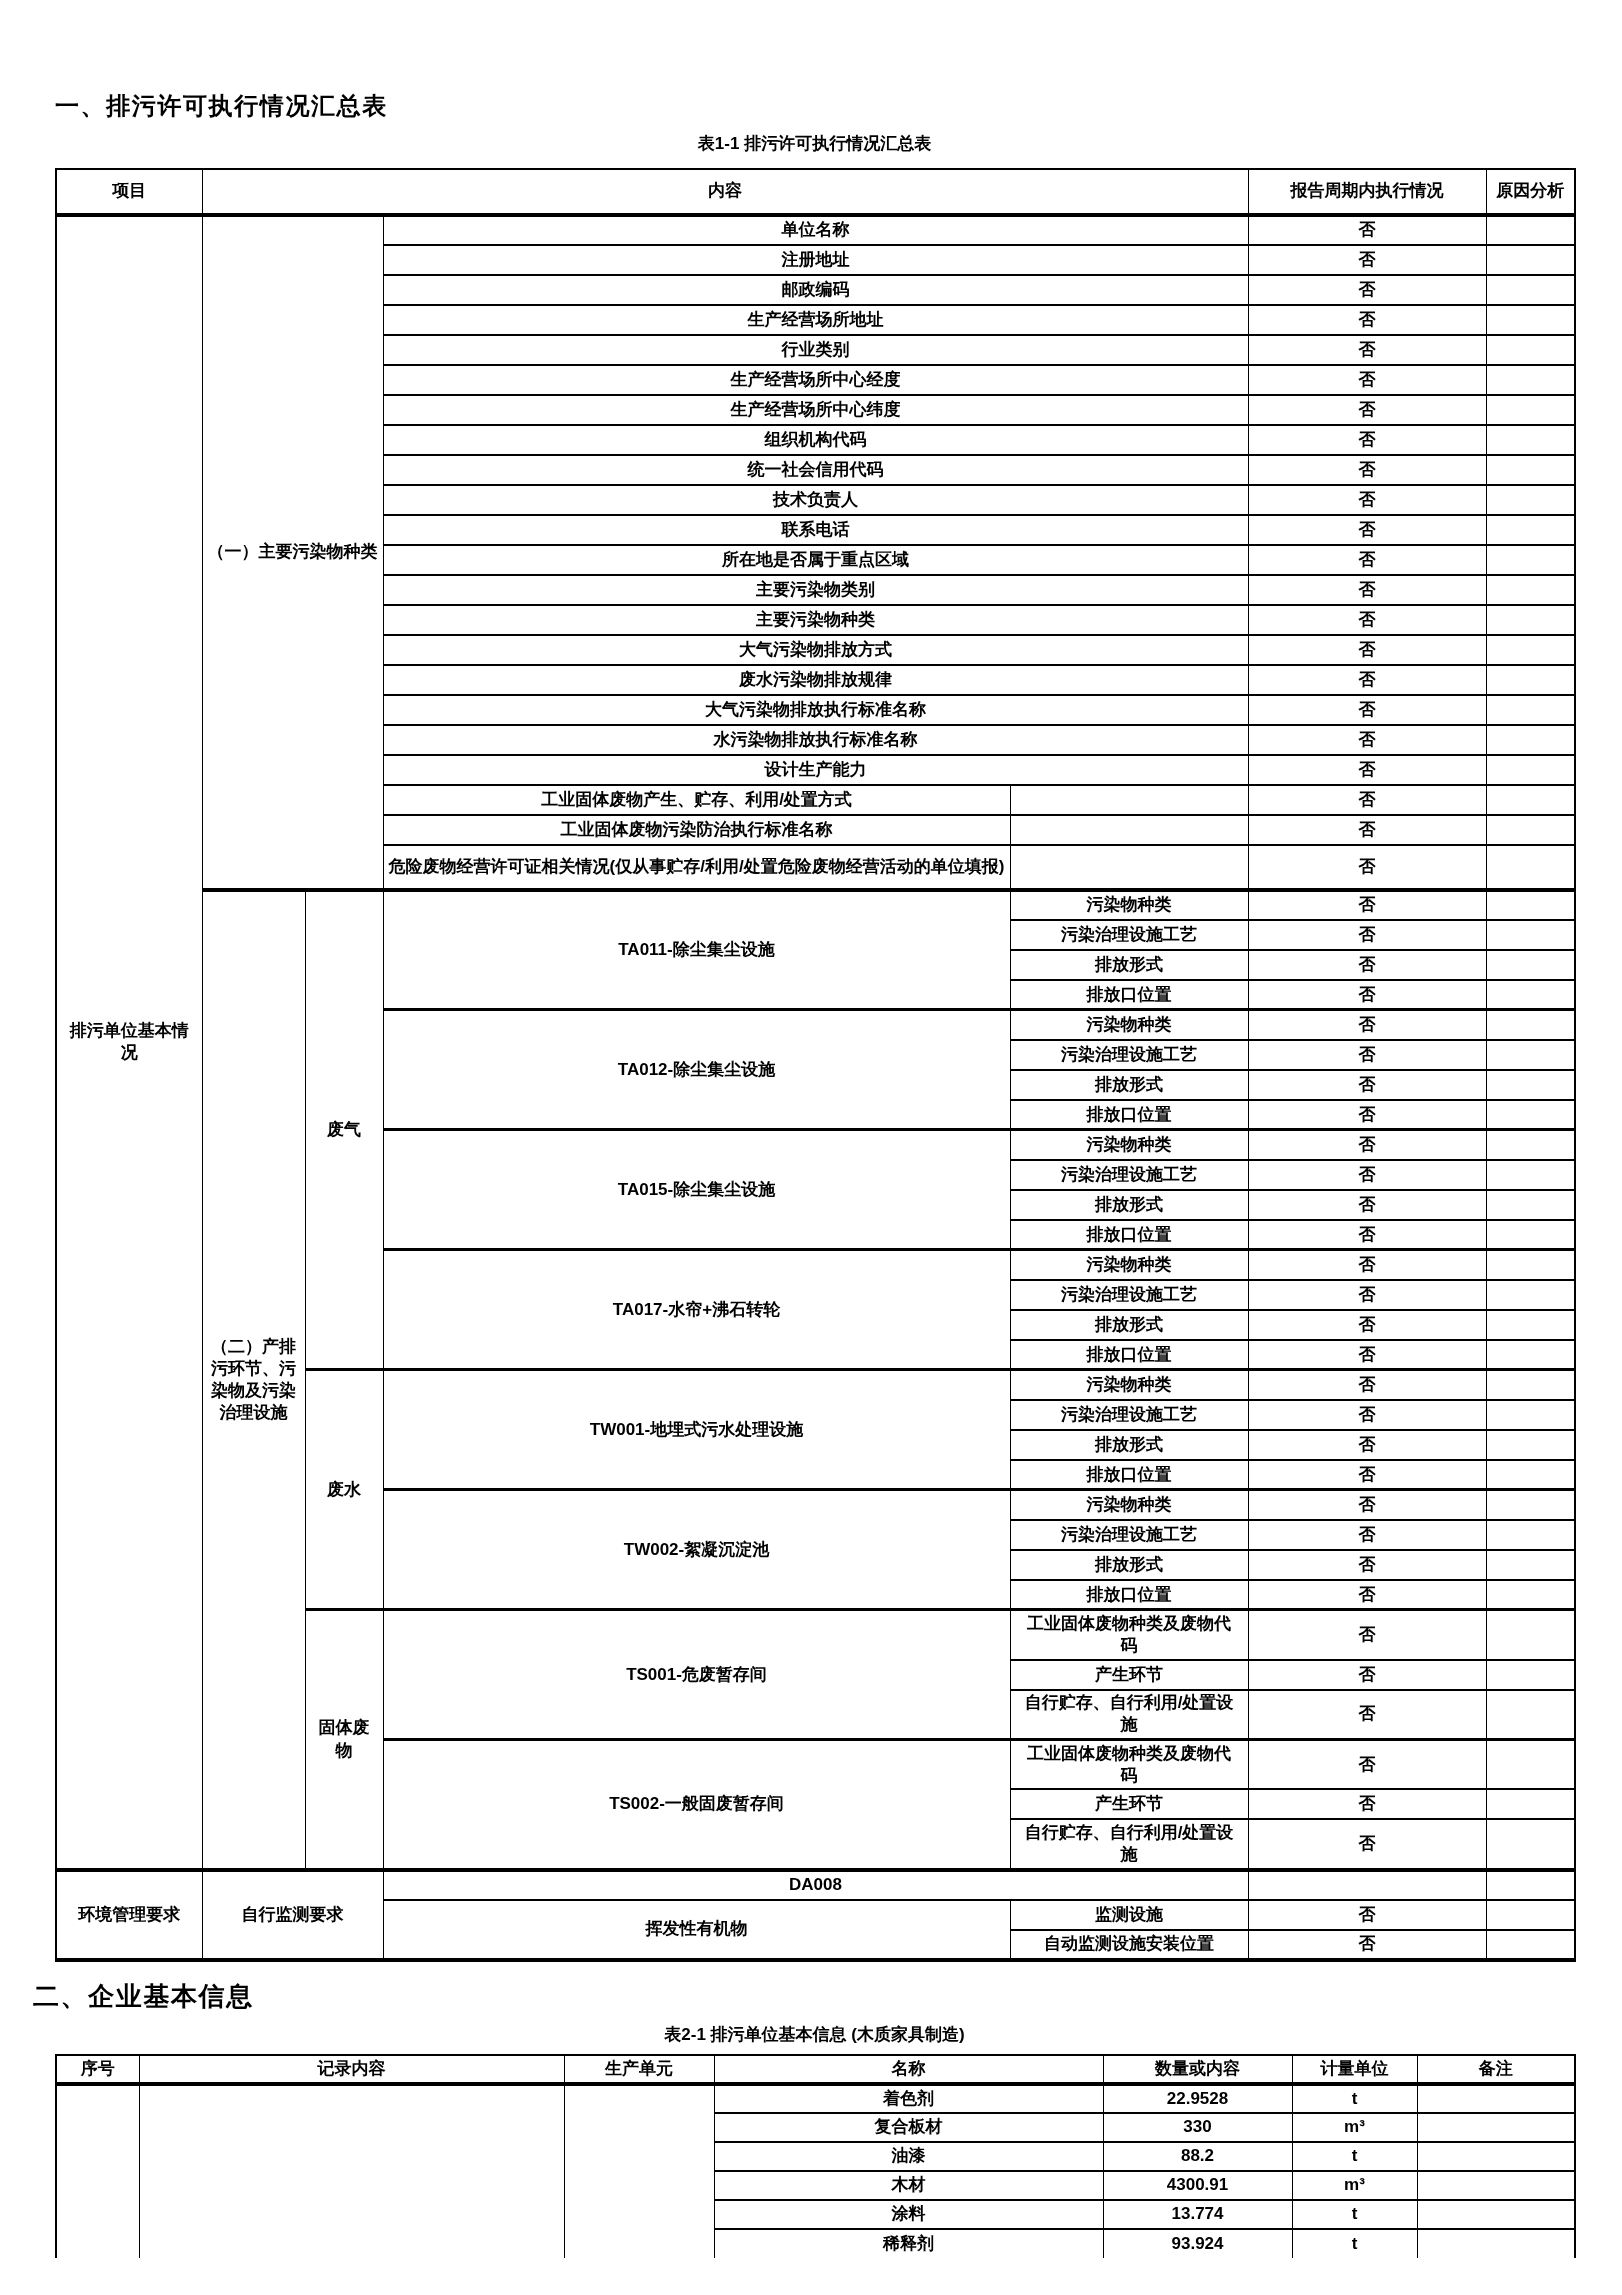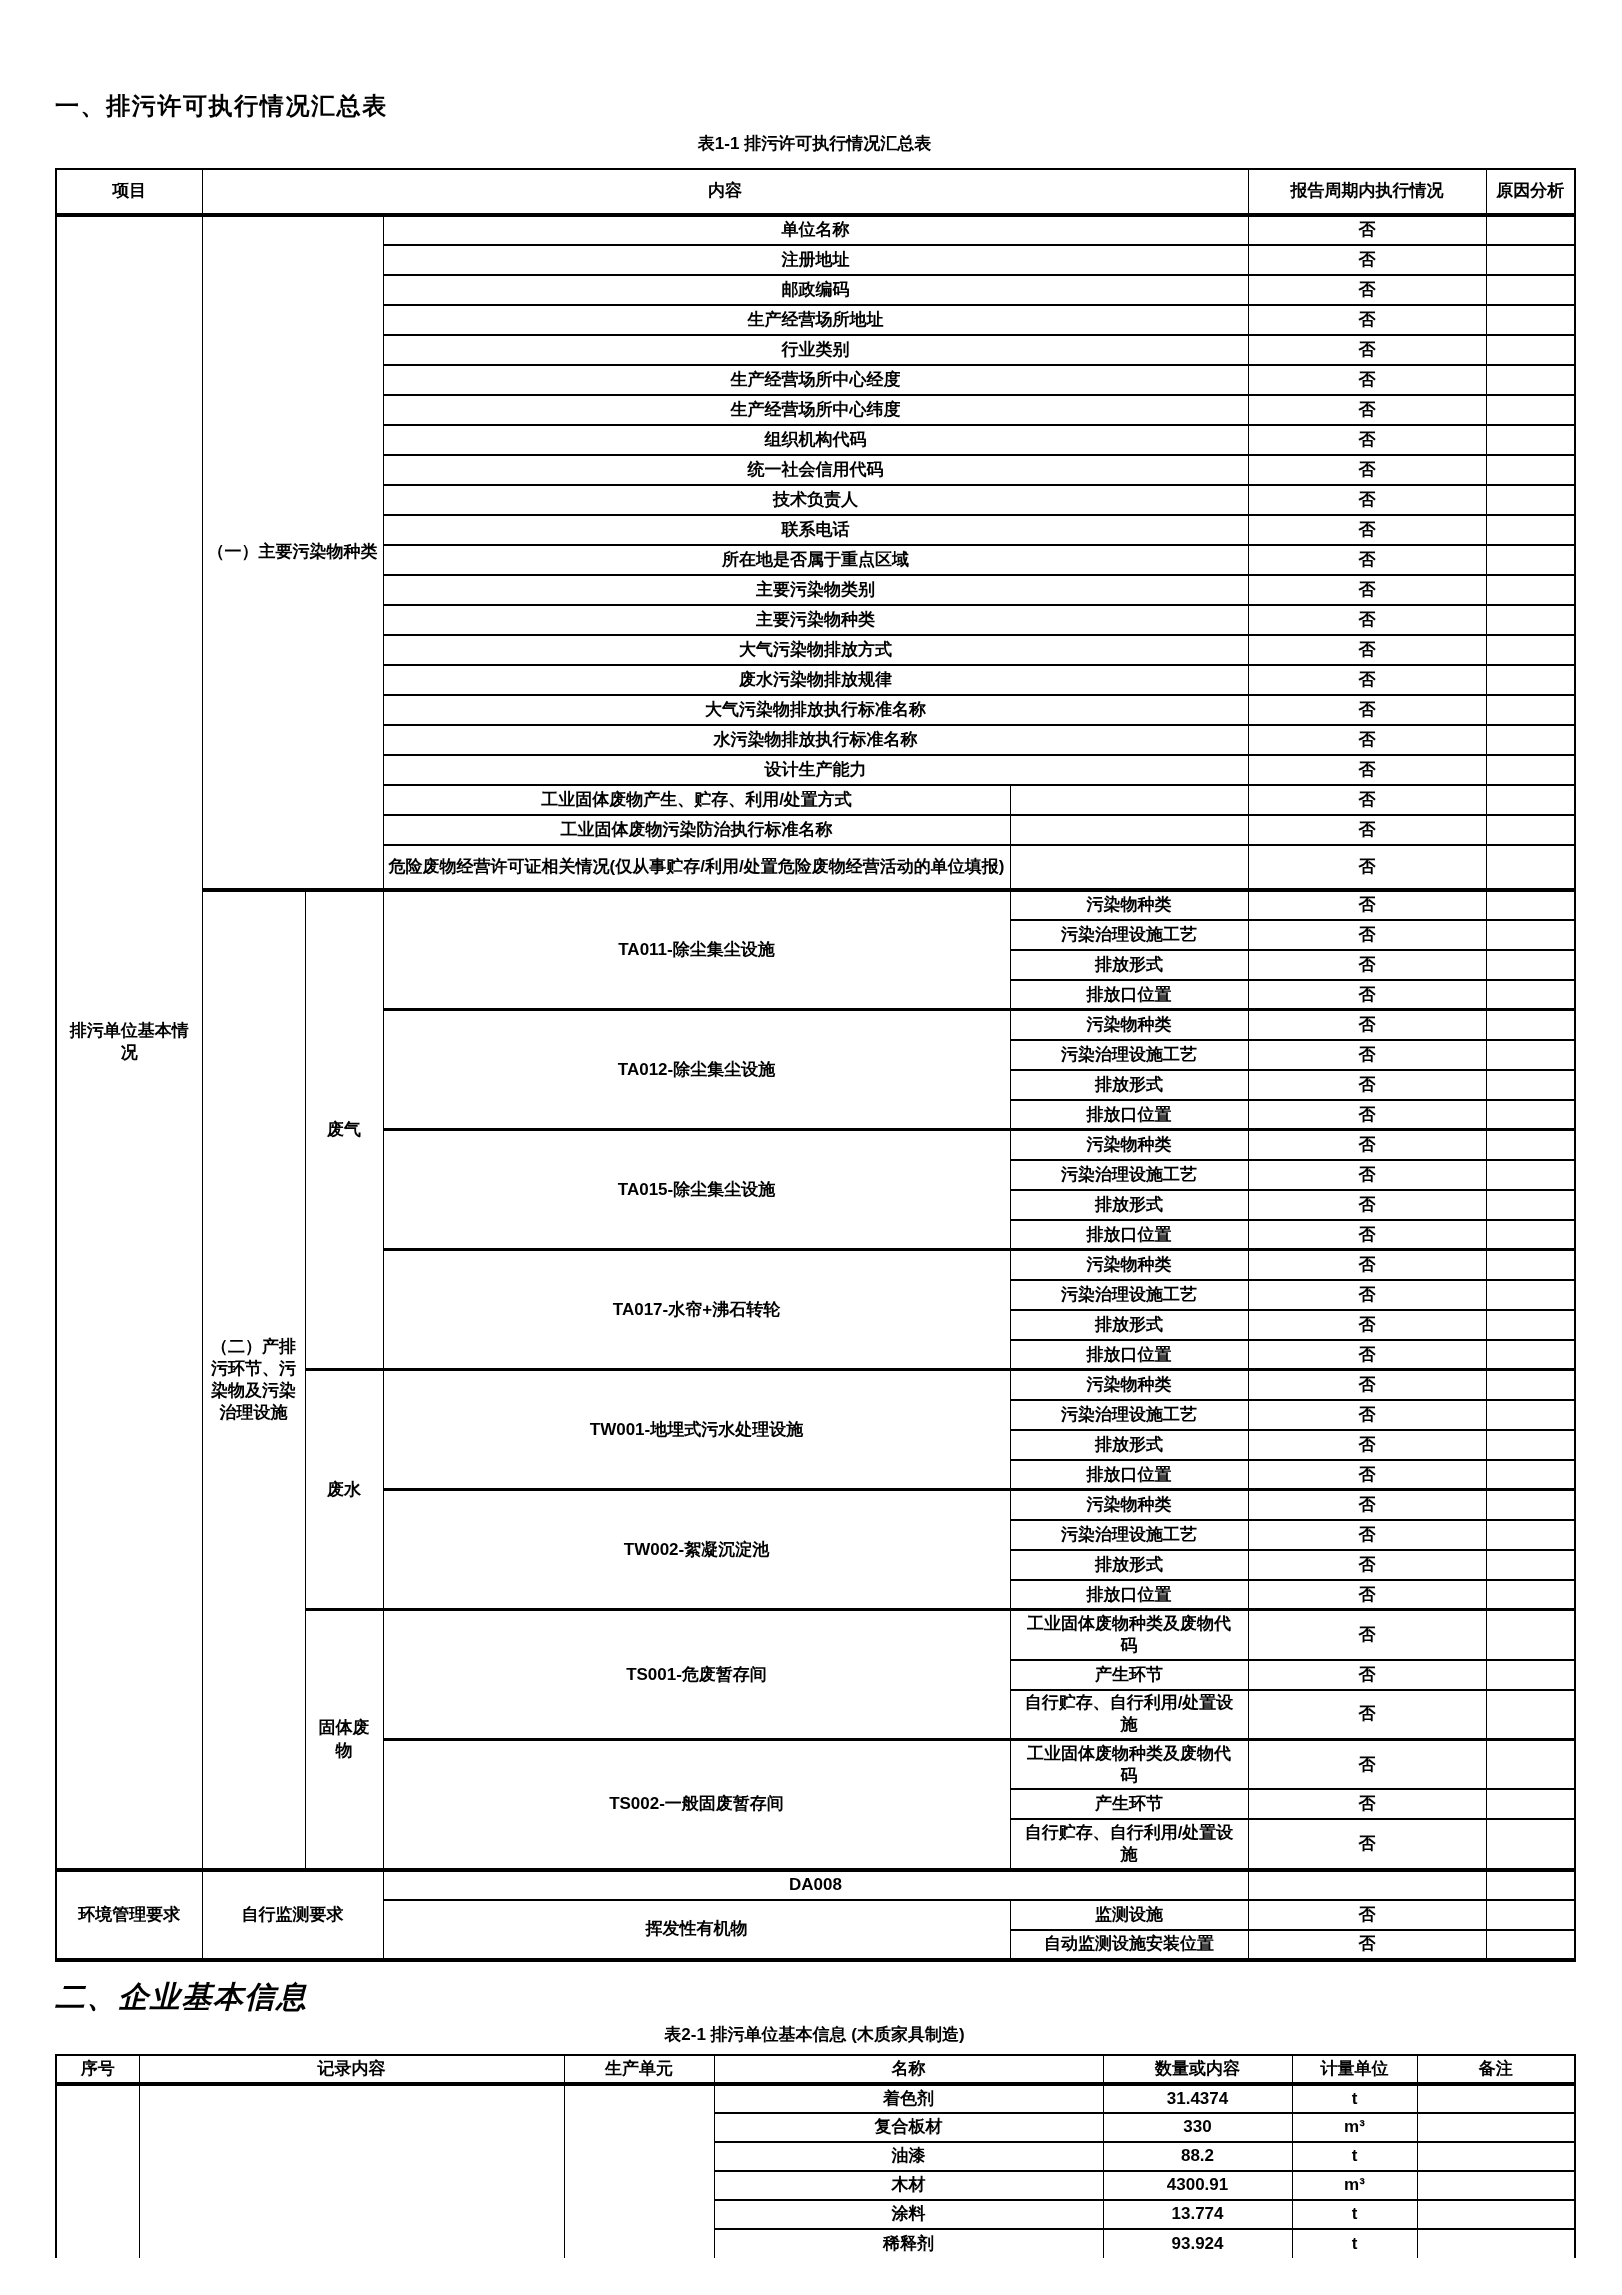--- a/index.html
+++ b/index.html
@@ -1,19 +1,19 @@
 <!DOCTYPE html>
 <html style="font-size:13px"><head>
 <meta charset="utf-8">
 <style>
   html,body{margin:0;padding:0;}
   body{width:1622px;height:2295px;background:#fff;color:#000;
        font-family:"Liberation Sans",sans-serif;font-weight:bold;overflow:hidden;}
   .h1{font-size:24px;line-height:33px;margin:89px 0 0 55px;letter-spacing:1.6px;}
-  .h2{font-size:30px;line-height:33px;margin:18px 0 0 55px;letter-spacing:1.6px;font-style:italic;}
+  .h2{font-size:26px;line-height:33px;margin:18px 0 0 33px;letter-spacing:1.6px;}
   .cap{width:1519px;margin:9.8px 0 0 55px;text-align:center;font-size:17px;}
   table{border-collapse:collapse;table-layout:fixed;margin-left:55px;}
   #t1{margin-top:13px;border:2.4px solid #000;border-bottom-width:4.1px;}
   #t2{margin-top:8px;border:2.4px solid #000;border-bottom:none;}
   td,th{border:1.6px solid #000;border-top-width:2.4px;border-bottom-width:2.4px;
         text-align:center;vertical-align:middle;font-size:17px;font-weight:bold;
         padding:1.6px 4.9px;line-height:1.3;overflow:hidden;word-break:break-all;}
   thead th{border-bottom-width:4.1px;}
   #t1 thead tr{height:46px;}
   #t1 tr{height:30px;}
@@ -381,21 +381,21 @@
   <th>计量单位</th>
   <th>备注</th>
 </tr>
 </thead>
 <tbody>
 <tr>
   <td rowspan="6" class="nb"></td>
   <td rowspan="6" class="nb"></td>
   <td rowspan="6" class="nb"></td>
   <td>着色剂</td>
-  <td>31.4374</td>
+  <td>22.9528</td>
   <td>t</td>
   <td></td>
 </tr>
 <tr>
   <td>复合板材</td>
   <td>330</td>
   <td>m³</td>
   <td></td>
 </tr>
 <tr>

